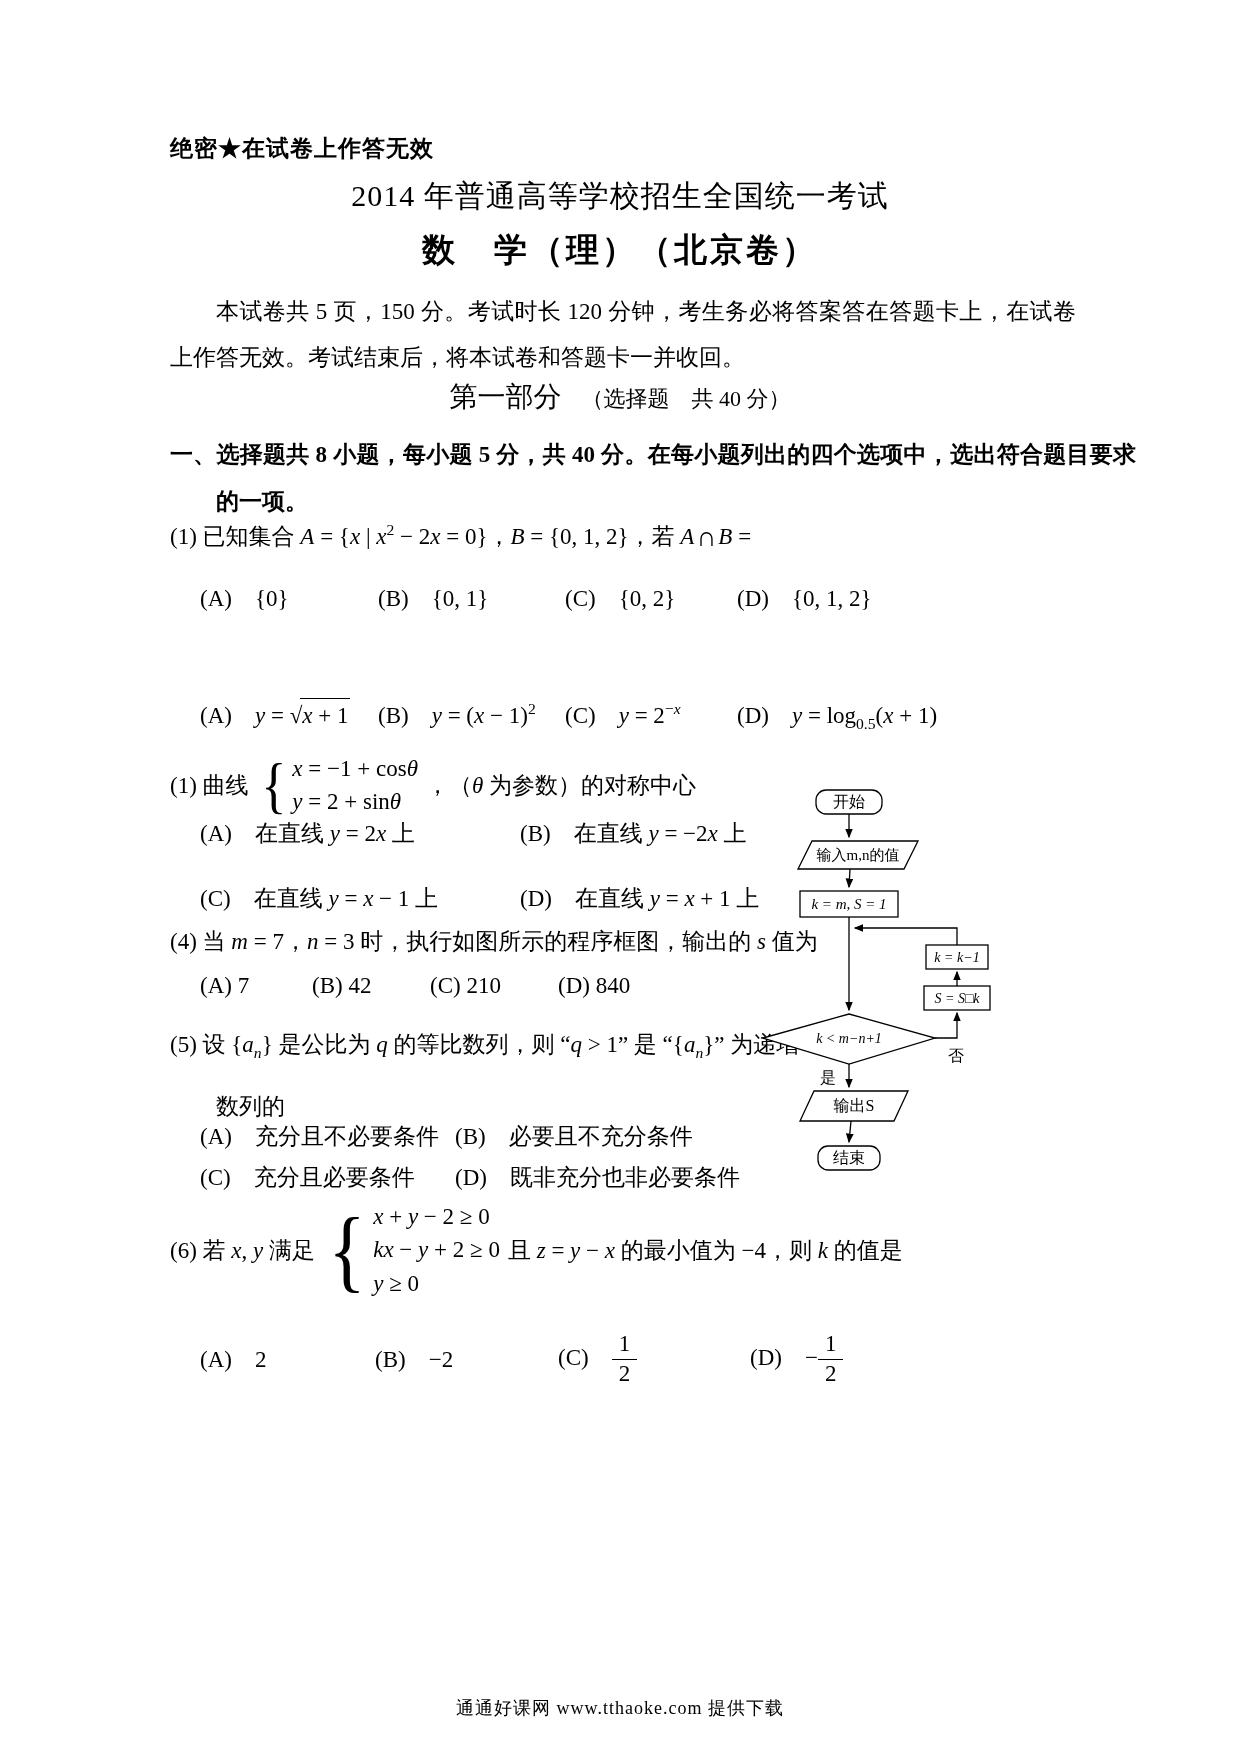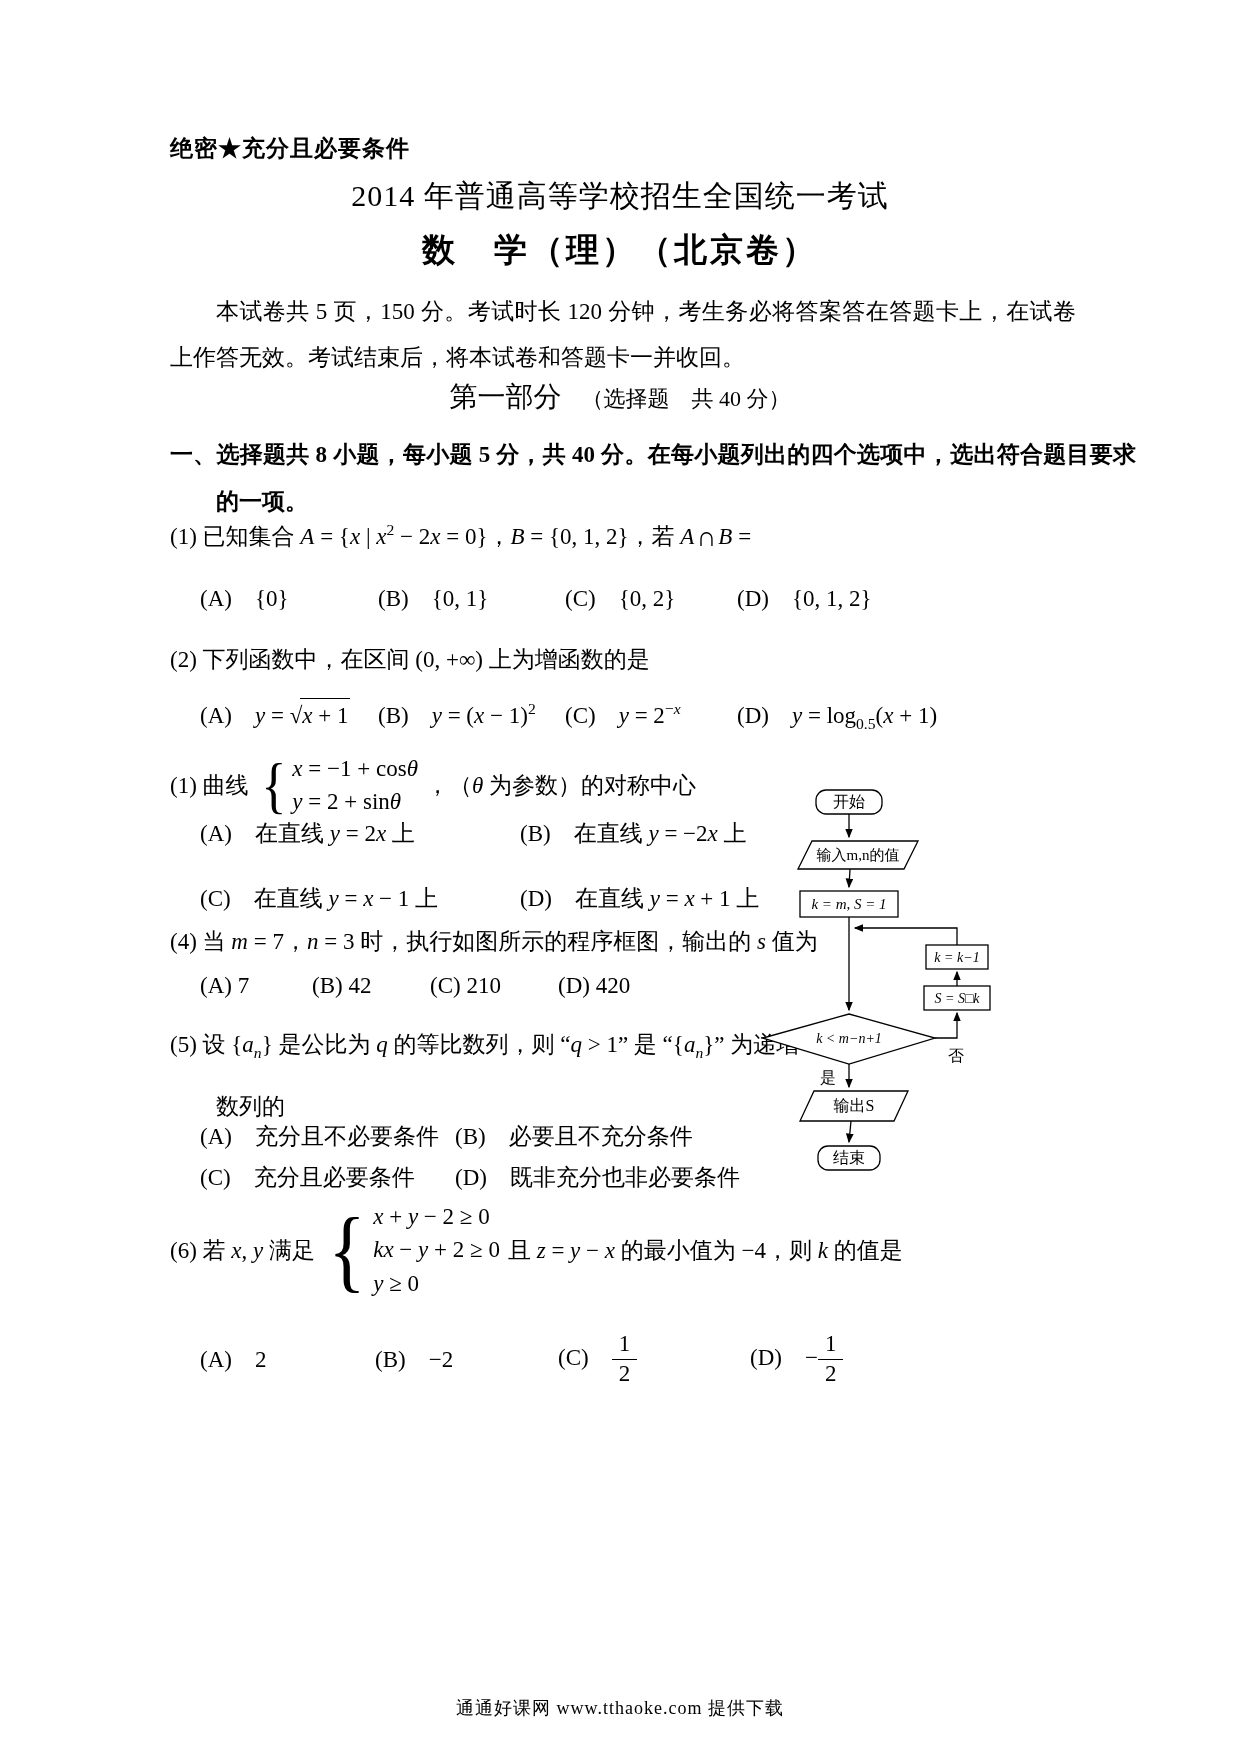--- a/index.html
+++ b/index.html
@@ -35,21 +35,21 @@
   .fden{border-top:1.5px solid #000;padding:0 7px}
   .footer{font-size:18px;letter-spacing:1px}
   .it{font-style:italic}
   svg text{font-family:"Liberation Serif","DejaVu Serif",serif}
 </style>
 </head>
 <body>
 
 <div class="page">
 
-  <div class="abs security" style="left:170px;top:133px">绝密★充分且必要条件</div>
+  <div class="abs security" style="left:170px;top:133px">绝密★在试卷上作答无效</div>
 
   <div class="abs center title" style="top:176px">2014 年普通高等学校招生全国统一考试</div>
 
   <div class="abs center subtitle" style="top:228px">数　学（理）（北京卷）</div>
 
   <div class="abs intro" style="left:170px;top:289px">本试卷共 5 页，150 分。考试时长 120 分钟，考生务必将答案答在答题卡上，在试卷上作答无效。考试结束后，将本试卷和答题卡一并收回。</div>
 
   <div class="abs center" style="top:378px">
     <span class="part-title">第一部分</span><span class="part-note">（选择题　共 40 分）</span>
   </div>
@@ -57,21 +57,20 @@
   <div class="abs section-intro" style="left:170px;top:431px">一、选择题共 8 小题，每小题 5 分，共 40 分。在每小题列出的四个选项中，选出符合题目要求的一项。</div>
 
   <div class="abs stem" style="left:170px;top:521px">(1) 已知集合 <i>A</i> = {<i>x</i> | <i>x</i><sup>2</sup> − 2<i>x</i> = 0}，<i>B</i> = {0, 1, 2}，若 <i>A</i><span class="bigcap">∩</span><i>B</i> =</div>
   <div class="optrow" style="top:583px">
     <span class="opt" style="left:200px">(A)　{0}</span>
     <span class="opt" style="left:378px">(B)　{0, 1}</span>
     <span class="opt" style="left:565px">(C)　{0, 2}</span>
     <span class="opt" style="left:737px">(D)　{0, 1, 2}</span>
   </div>
 
-  <div class="abs stem" style="left:170px;top:644px">(2) 下列函数中，在区间 (0, +∞) 上为增函数的是</div>
   <div class="optrow" style="top:700px">
     <span class="opt" style="left:200px">(A)　<i>y</i> = <span class="sqrt">√<span class="sqrt-i"><i>x</i> + 1</span></span></span>
     <span class="opt" style="left:378px">(B)　<i>y</i> = (<i>x</i> − 1)<sup>2</sup></span>
     <span class="opt" style="left:565px">(C)　<i>y</i> = 2<sup>−<i>x</i></sup></span>
     <span class="opt" style="left:737px">(D)　<i>y</i> = log<sub>0.5</sub>(<i>x</i> + 1)</span>
   </div>
 
   <div class="abs qflex" style="left:170px;top:748px;height:74px">
     <span>(1) 曲线</span>
     <span class="cases two">
@@ -90,21 +89,21 @@
   <div class="optrow" style="top:883px">
     <span class="opt" style="left:200px">(C)　在直线 <i>y</i> = <i>x</i> − 1 上</span>
     <span class="opt" style="left:520px">(D)　在直线 <i>y</i> = <i>x</i> + 1 上</span>
   </div>
 
   <div class="abs stem" style="left:170px;top:926px">(4) 当 <i>m</i> = 7，<i>n</i> = 3 时，执行如图所示的程序框图，输出的 <i>s</i> 值为</div>
   <div class="optrow" style="top:973px">
     <span class="opt" style="left:200px">(A) 7</span>
     <span class="opt" style="left:312px">(B) 42</span>
     <span class="opt" style="left:430px">(C) 210</span>
-    <span class="opt" style="left:558px">(D) 420</span>
+    <span class="opt" style="left:558px">(D) 840</span>
   </div>
 
   <div class="abs" style="left:170px;top:1018px;width:600px;line-height:54px;padding-left:46px;text-indent:-46px">(5) 设 {<i>a<sub>n</sub></i>} 是公比为 <i>q</i> 的等比数列，则 “<i>q</i> &gt; 1” 是 “{<i>a<sub>n</sub></i>}” 为递增数列的</div>
   <div class="optrow" style="top:1121px">
     <span class="opt" style="left:200px">(A)　充分且不必要条件</span>
     <span class="opt" style="left:455px">(B)　必要且不充分条件</span>
   </div>
   <div class="optrow" style="top:1162px">
     <span class="opt" style="left:200px">(C)　充分且必要条件</span>
     <span class="opt" style="left:455px">(D)　既非充分也非必要条件</span>

